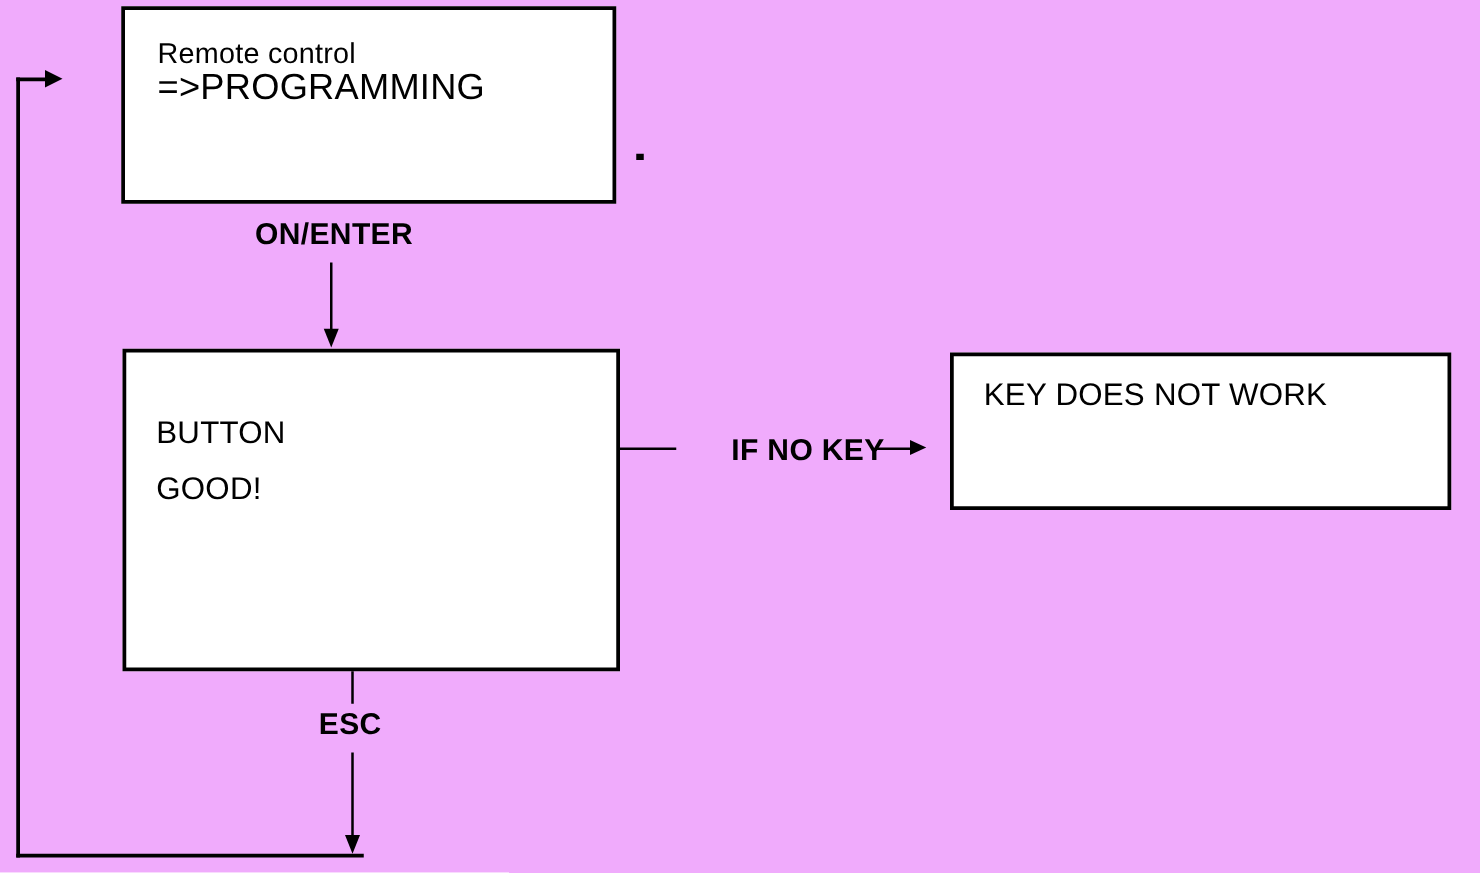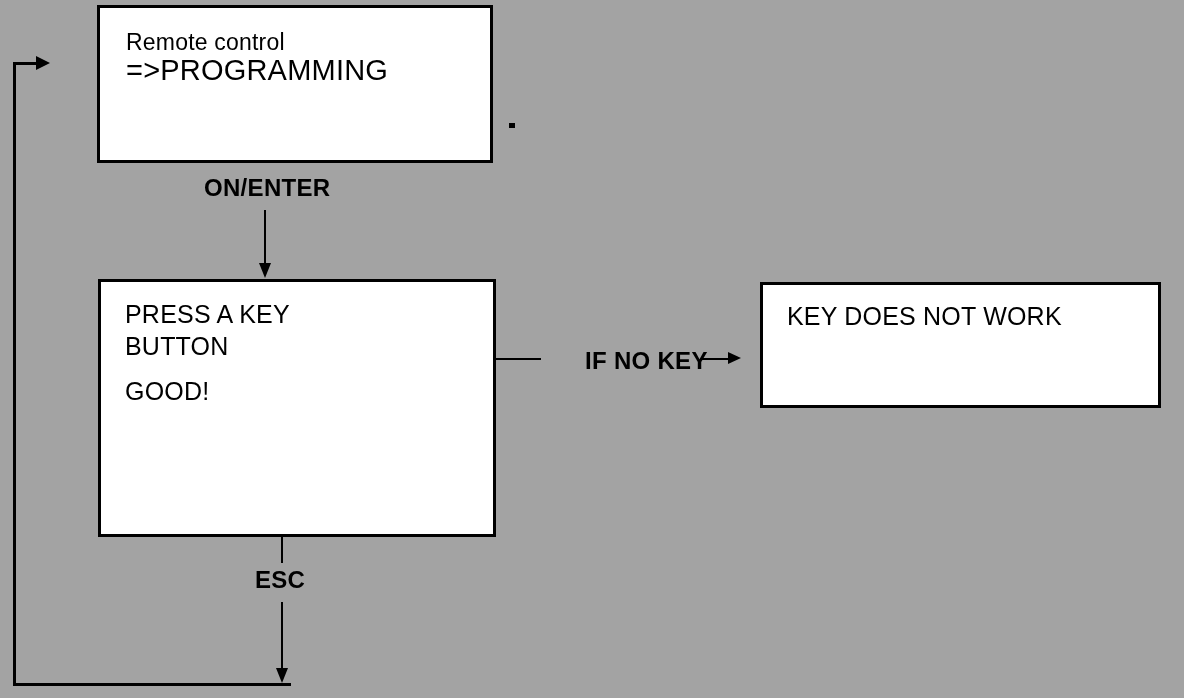--- a/index.html
+++ b/index.html
@@ -4,21 +4,21 @@
 <style>
   html, body {
     margin: 0;
     padding: 0;
     background: #ffffff;
   }
   #canvas {
     position: relative;
     width: 1184px;
     height: 698px;
-    background: #a3a3a3;
+    background: #f0abfc;
     overflow: hidden;
     font-family: "Liberation Sans", sans-serif;
     color: #000000;
   }
   .box {
     position: absolute;
     box-sizing: border-box;
     border: 3px solid #000000;
     background: #ffffff;
   }
@@ -108,21 +108,20 @@
   <div class="box-text menu-line" style="left:126px; top:55px;"><span>=&gt;</span><span>PROGRAMMING</span></div>
 
   <div class="speck" style="left:509px; top:123px; width:6px; height:5px;"></div>
 
   <div class="edge-label" style="left:204px; top:174px;">ON/ENTER</div>
   <div class="vline-thin" style="left:264px; top:210px; height:55px;"></div>
   <div class="arrow-down" style="left:259px; top:263px;"></div>
 
   <div class="box" style="left:98px; top:279px; width:398px; height:258px;">
   </div>
-  <div class="box-text" style="left:125px; top:299px;">PRESS A KEY</div>
   <div class="box-text" style="left:125px; top:331px;">BUTTON</div>
   <div class="box-text" style="left:125px; top:376px;">GOOD!</div>
 
   <div class="hline-thin" style="left:496px; top:358px; width:45px;"></div>
   <div class="edge-label" style="left:545px; top:347px;margin-left:40px;">IF NO KEY</div>
   <div class="hline-thin" style="left:700px; top:358px; width:30px;"></div>
   <div class="arrow-right-thin" style="left:728px; top:352px;"></div>
 
   <div class="box" style="left:760px; top:282px; width:401px; height:126px;">
   </div>

